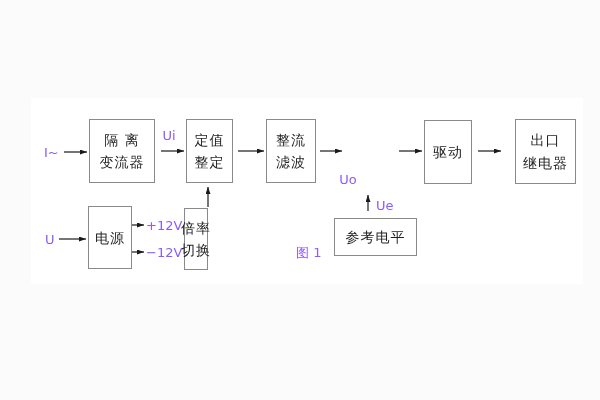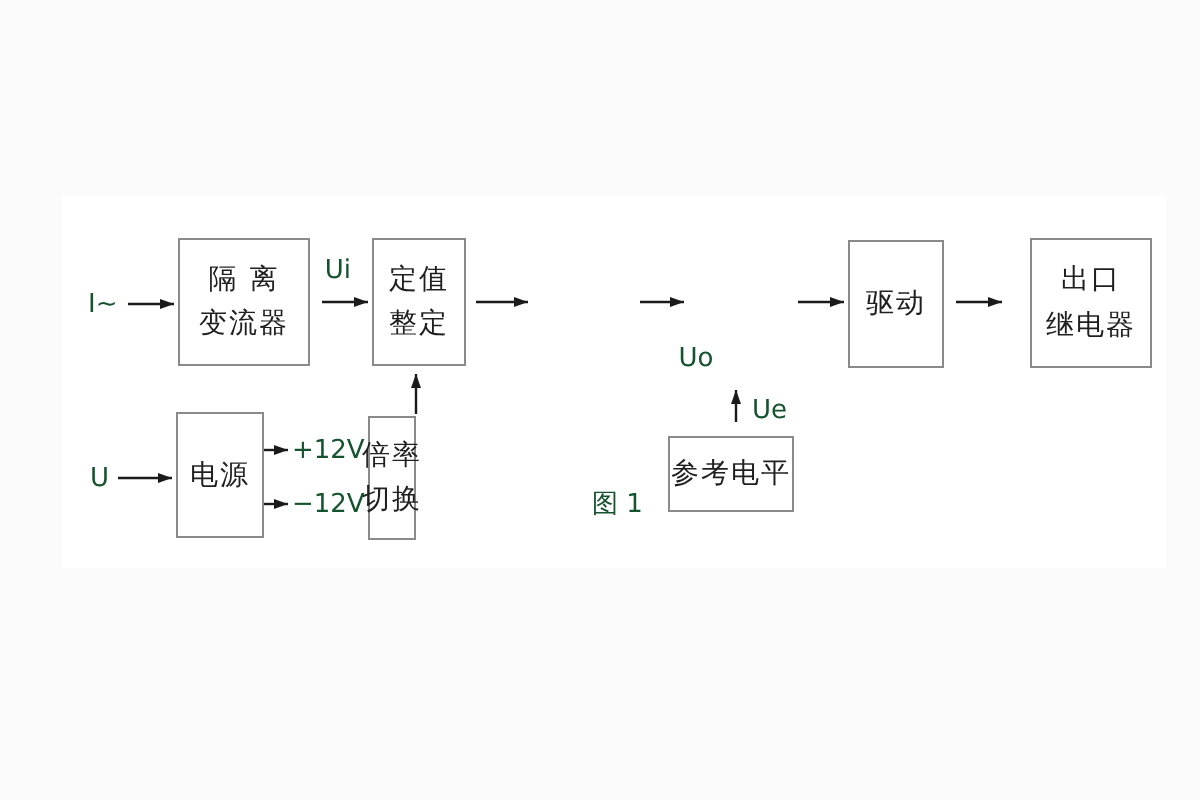--- a/index.html
+++ b/index.html
@@ -15,21 +15,21 @@
   }
   .block{
     position:absolute;box-sizing:border-box;
     border:1px solid #8a8a8a;background:#ffffff;
     display:flex;flex-direction:column;align-items:center;justify-content:center;
     font-size:14px;color:#1f1f1f;line-height:1;letter-spacing:1px;
   }
   .block .bline{white-space:pre;}
   .block.two{justify-content:space-evenly;padding:4px 0;}
   .lbl{
-    position:absolute;font-size:13px;color:#14532d;line-height:1;
+    position:absolute;font-size:13px;color:#8b5cf6;line-height:1;
     white-space:pre;
   }
   .lbl.ctr{text-align:center;}
   svg.wires{position:absolute;left:0;top:0;width:600px;height:400px;pointer-events:none;}
   svg .wire{stroke:#1a1a1a;stroke-width:1.2;fill:none;}
 </style>
 </head>
 <body>
 
 <div class="stage">
@@ -58,41 +58,45 @@
   <div class="block two" style="left:89px;top:119px;width:66px;height:64px;">
     <span class="bline">隔 离</span>
     <span class="bline">变流器</span>
   </div>
 
   <div class="block two" style="left:186px;top:119px;width:47px;height:64px;">
     <span class="bline">定值</span>
     <span class="bline">整定</span>
   </div>
 
+  <div class="block two" style="left:266px;top:119px;width:50px;height:64px;">
+    <span class="bline">整流</span>
+    <span class="bline">滤波</span>
+  </div>
 
 
   <div class="block" style="left:424px;top:120px;width:48px;height:64px;">
     <span class="bline">驱动</span>
   </div>
 
   <div class="block two" style="left:503px;top:119px;width:61px;height:65px;margin-left:12px;">
     <span class="bline">出口</span>
     <span class="bline">继电器</span>
   </div>
 
   <div class="block" style="left:88px;top:206px;width:44px;height:63px;">
     <span class="bline">电源</span>
   </div>
 
   <div class="block two" style="left:184px;top:208px;width:24px;height:62px;">
     <span class="bline">倍率</span>
     <span class="bline">切换</span>
   </div>
 
-  <div class="block" style="left:334px;top:218px;width:63px;height:38px;">
+  <div class="block" style="left:334px;top:218px;width:83px;height:38px;">
     <span class="bline">参考电平</span>
   </div>
 
   <span class="lbl" style="left:44px;top:146px;">I~</span>
   <span class="lbl" style="left:45px;top:233px;">U</span>
   <span class="lbl ctr" style="left:157px;top:129px;width:24px;">Ui</span>
   <span class="lbl ctr" style="left:336px;top:129px;width:24px;margin-top:44px;">Uo</span>
   <span class="lbl" style="left:376px;top:199px;">Ue</span>
   <span class="lbl" style="left:146px;top:219px;">+12V</span>
   <span class="lbl" style="left:146px;top:246px;">−12V</span>

